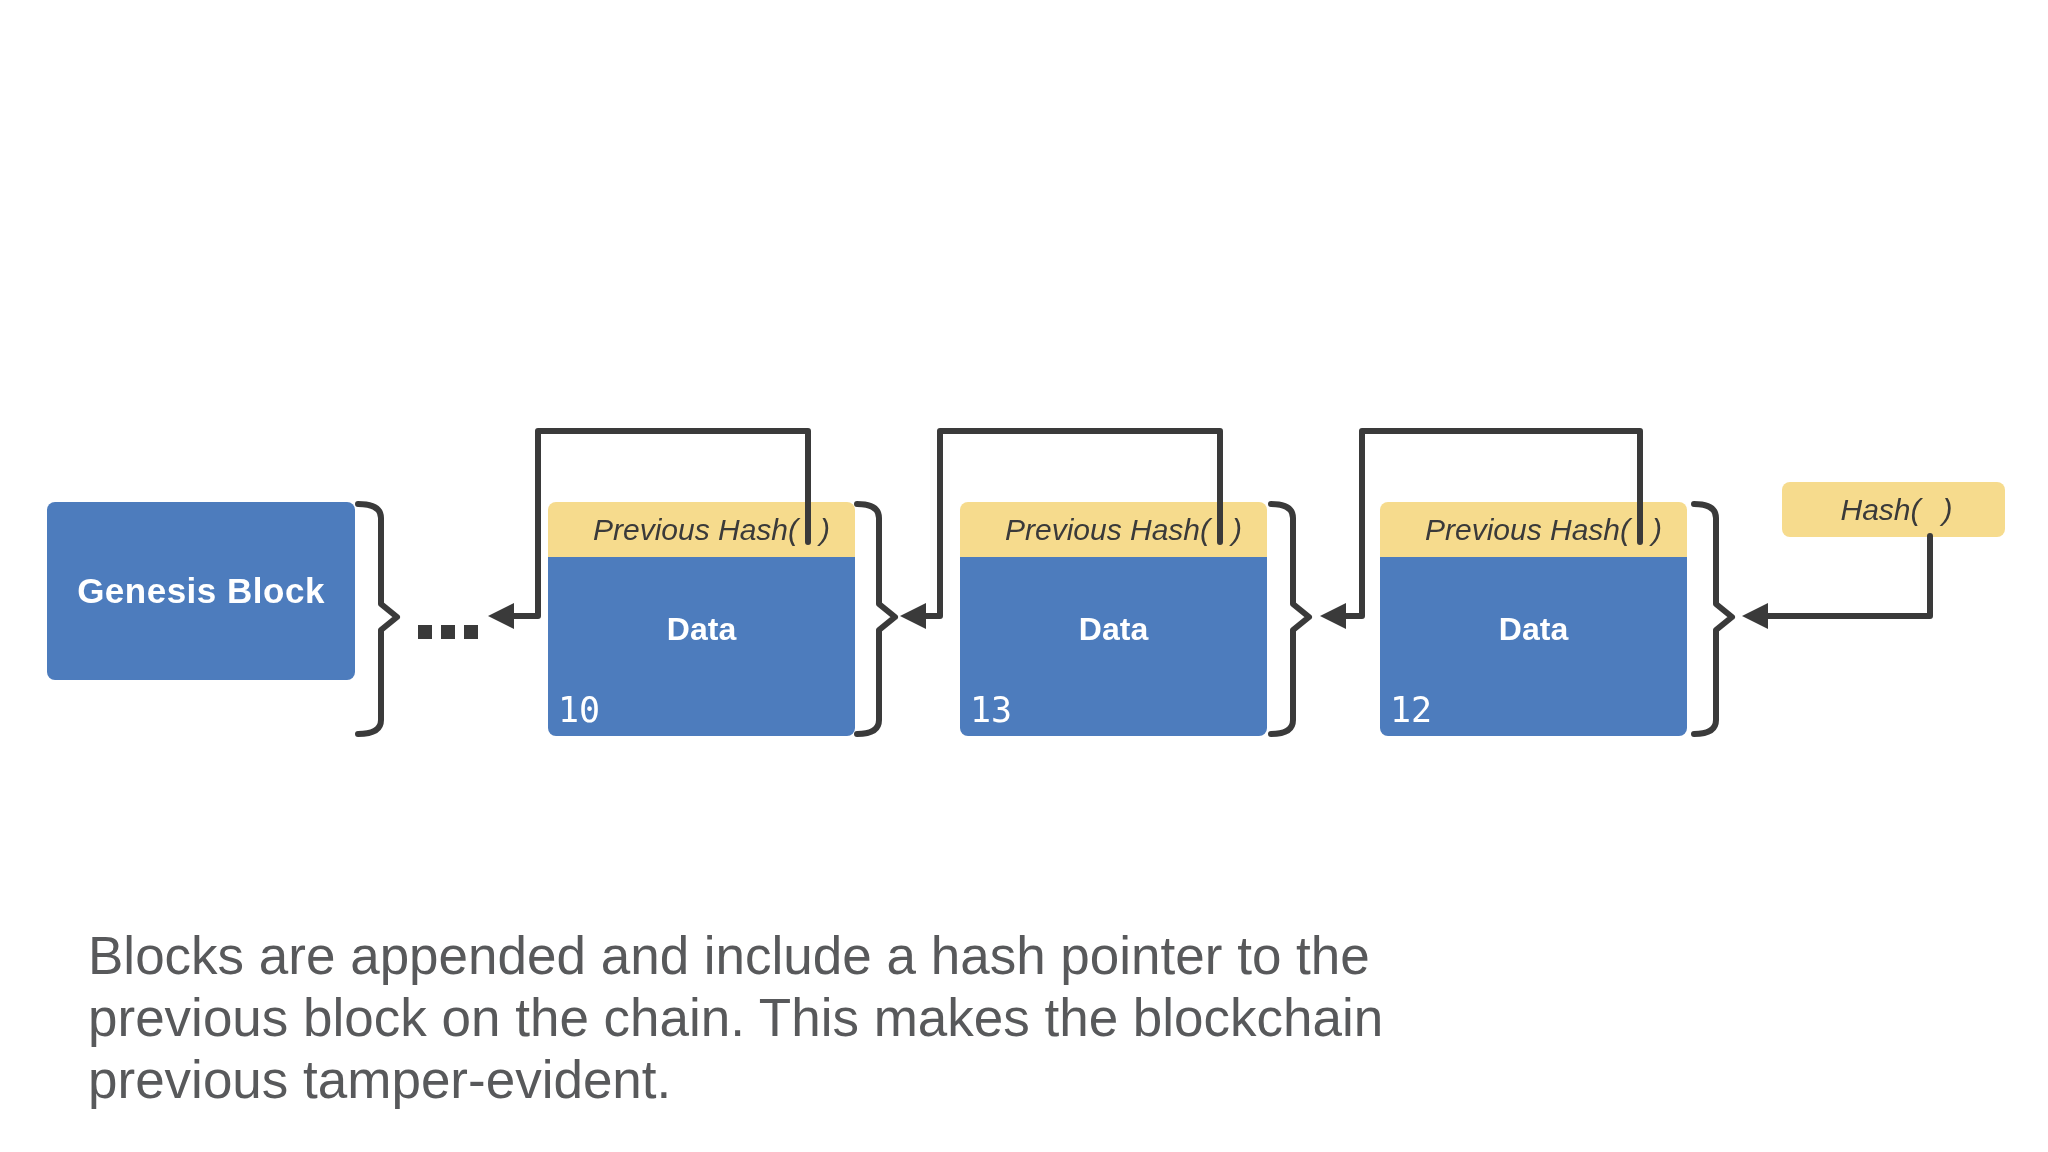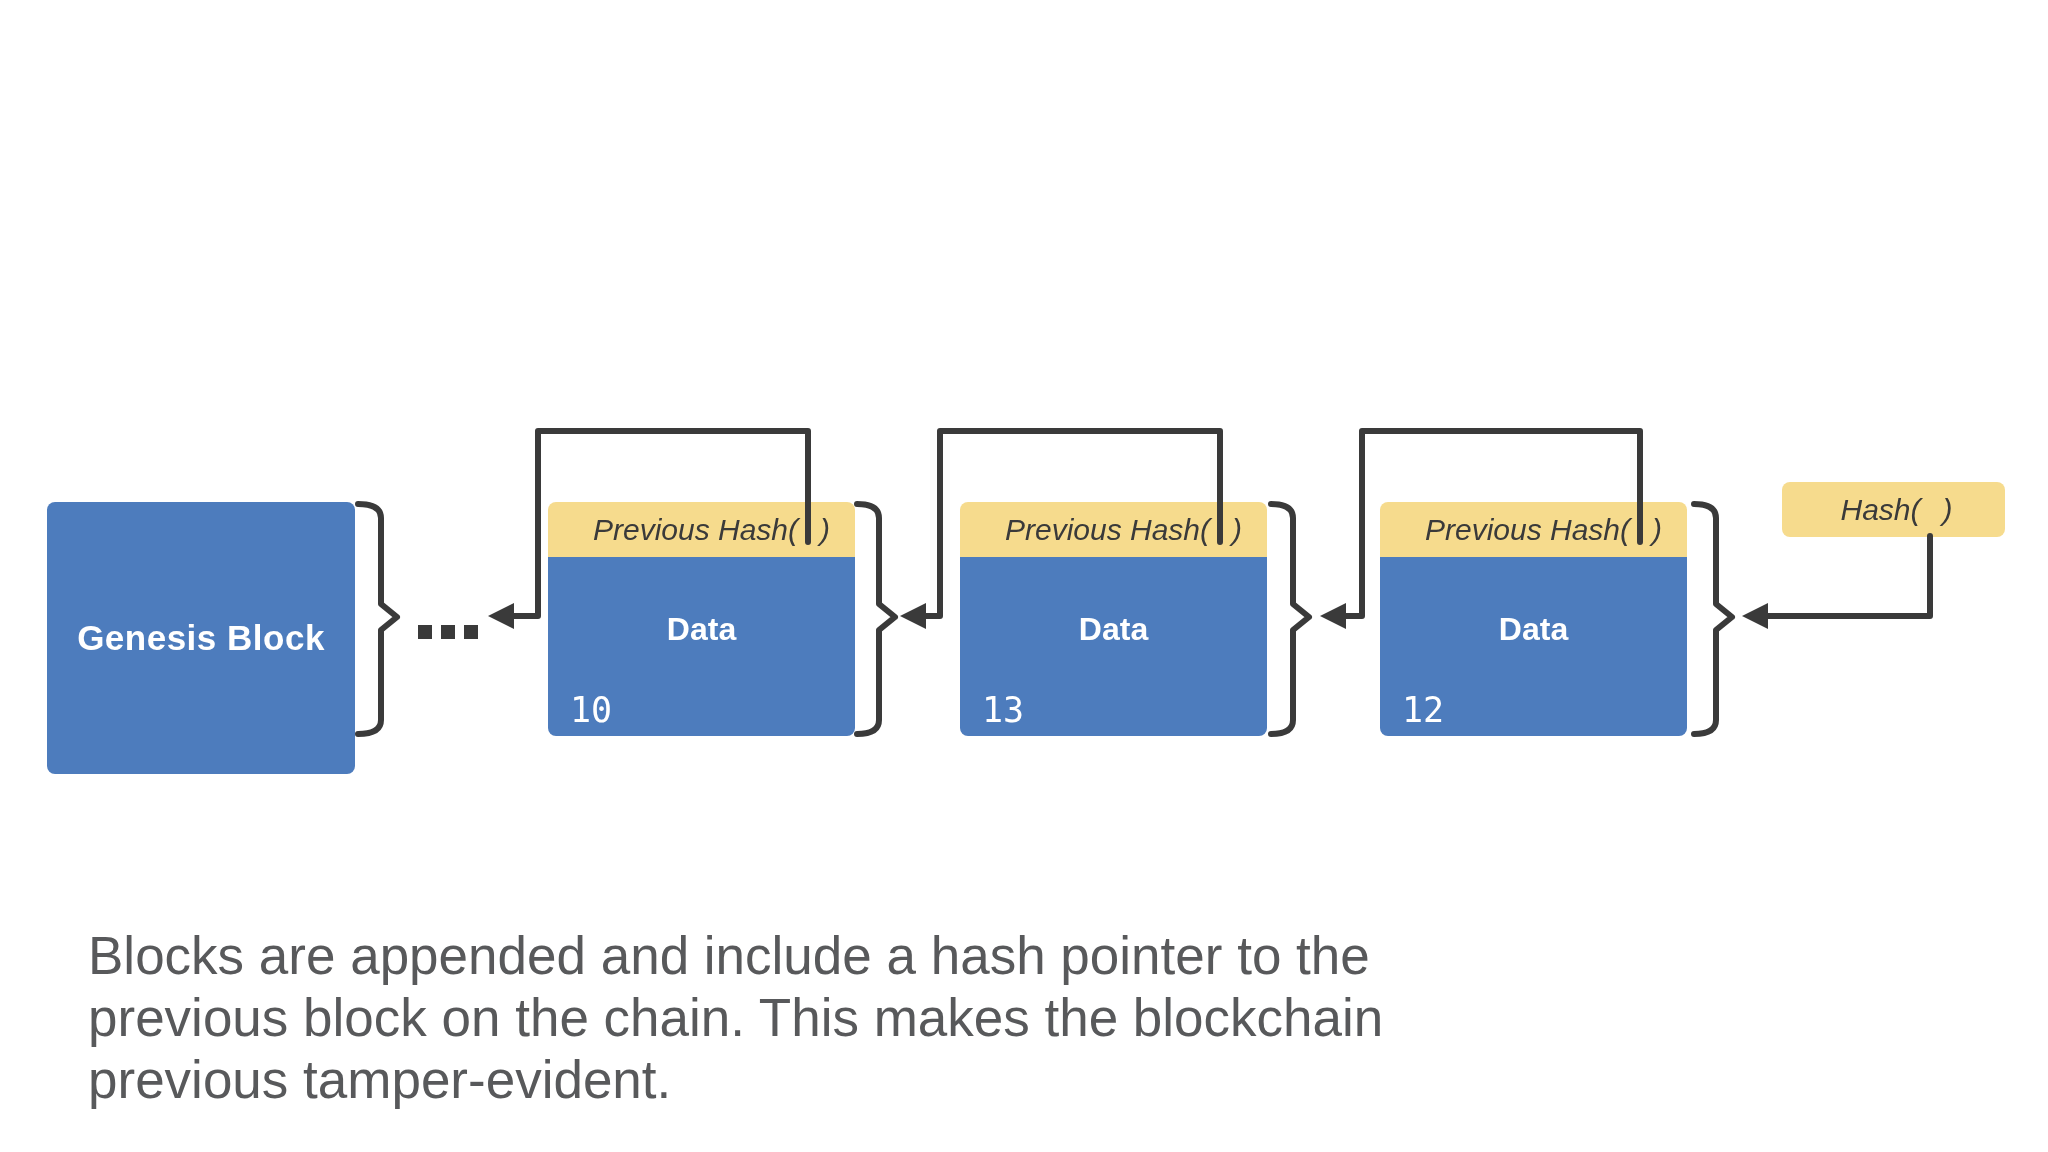--- a/index.html
+++ b/index.html
@@ -14,21 +14,21 @@
   html,body{background:var(--background);}
   .canvas{
     position:relative;
     width:2048px;height:1152px;
     background:var(--background);
     overflow:hidden;
     font-family:"Liberation Sans",sans-serif;
   }
   
   .genesis{
-    position:absolute;left:47px;top:502px;width:308px;height:272px;
+    position:absolute;left:47px;top:502px;width:308px;height:178px;
     background:var(--block-blue);border-radius:8px;
     display:flex;align-items:center;justify-content:center;
   }
   .genesis-label{
     color:var(--text-white);font-weight:bold;font-size:35px;letter-spacing:.5px;
   }
   
   .block{
     position:absolute;top:502px;width:307px;height:234px;
     border-radius:8px;overflow:hidden;
@@ -47,21 +47,21 @@
   .paren-gap{display:inline-block;width:22px;height:1px;}
   .block-body{
     position:relative;flex:1;background:var(--block-blue);
     display:flex;align-items:center;justify-content:center;
   }
   .data-label{
     color:var(--text-white);font-weight:bold;font-size:32px;
     transform:translateY(-17px);
   }
   .block-num{
-    position:absolute;left:22px;bottom:6px;
+    position:absolute;left:10px;bottom:6px;
     color:var(--text-white);
     font-family:"DejaVu Sans Mono",monospace;font-size:35px;line-height:1.15;
   }
   .b10{left:548px;} .b11{left:960px;} .b12{left:1380px;}
   
   .hashbox{
     position:absolute;left:1782px;top:482px;width:223px;height:55px;
     background:var(--header-yellow);border-radius:8px;
     display:flex;align-items:center;justify-content:center;
   }

